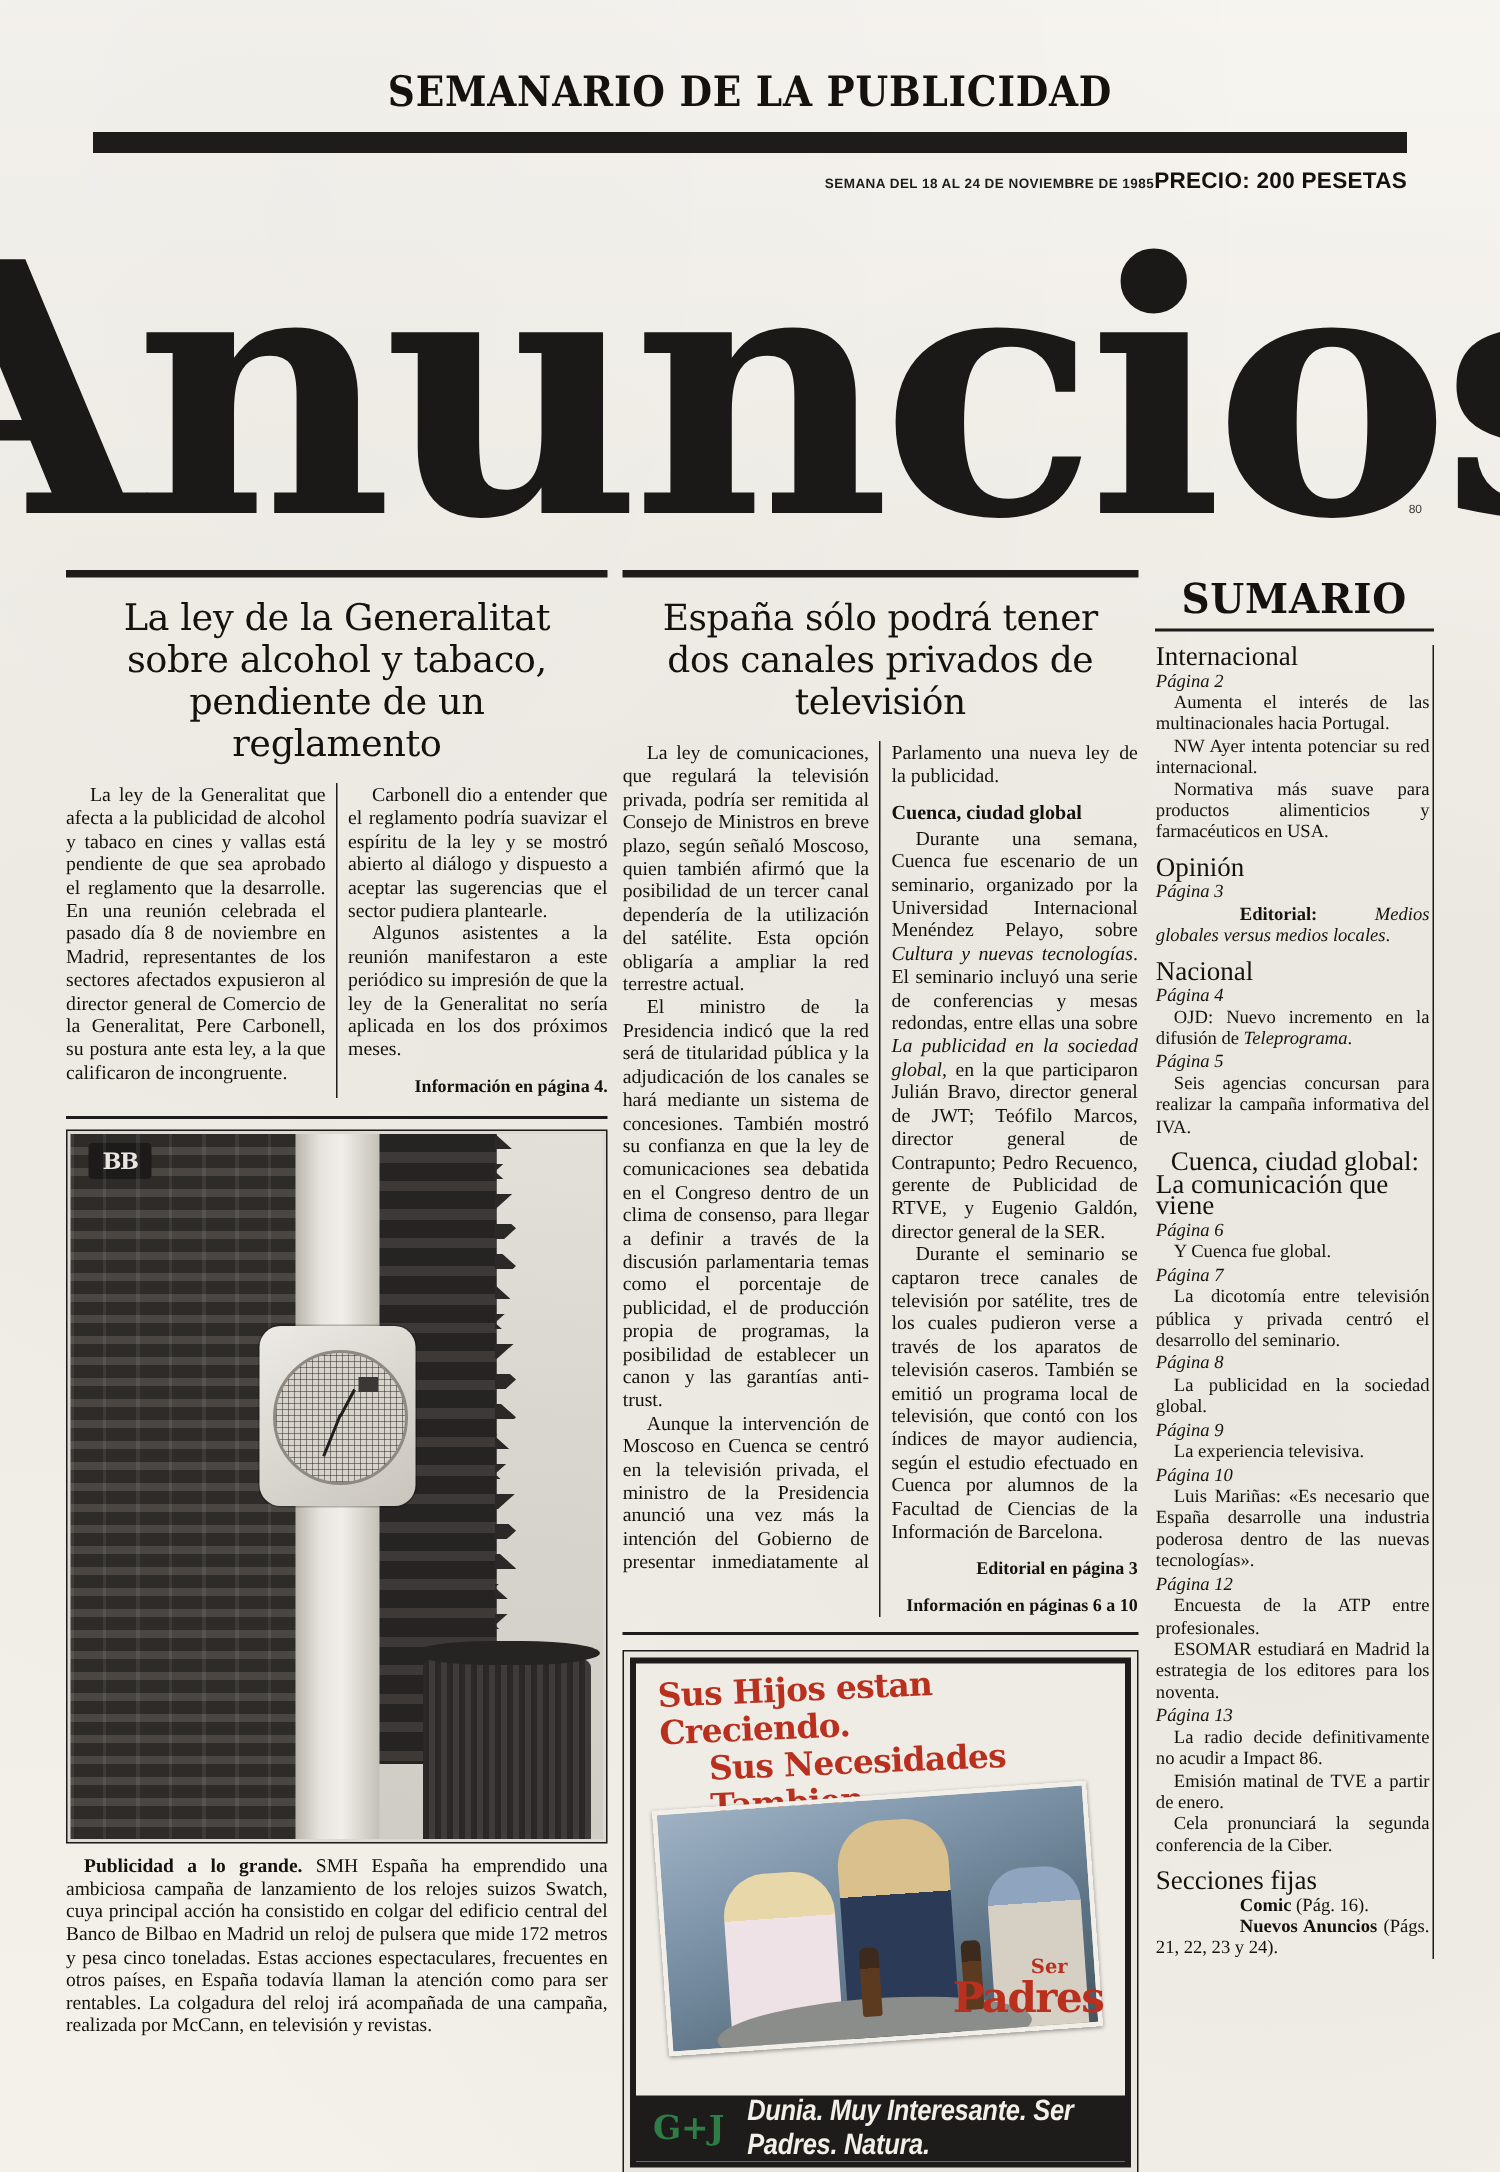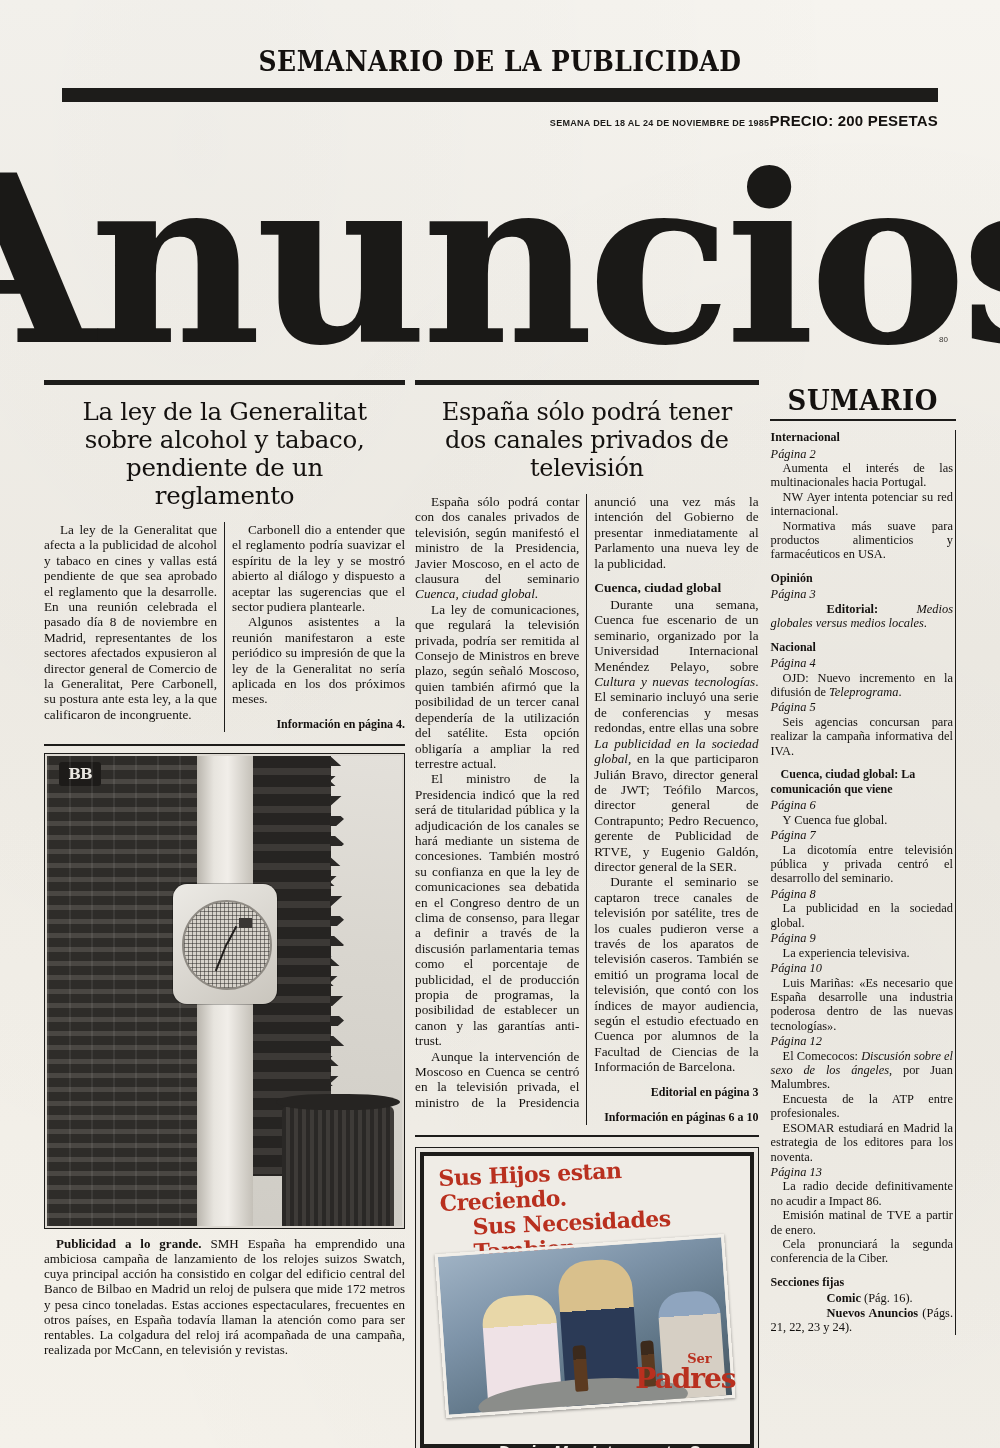--- a/index.html
+++ b/index.html
@@ -388,22 +388,22 @@
     font-family: "DejaVu Serif", serif;
     font-weight: 700;
     font-size: 26px;
     letter-spacing: 0.5px;
     padding: 5px 0 4px 0;
     transform: scaleY(1.06);
   }
   .sumario-rule { height: 2px; background: #1d1c1a; margin-bottom: 5px; }
   .sum-sec {
     font-family: "Liberation Serif", serif;
-    font-weight: 700;
-    font-size: 12px;
+    font-weight: 400;
+    font-size: 18px;
     line-height: 14.5px;
     margin: 9px 0 2px 0;
   }
   .sum-sec.indent { text-indent: 10px; }
   .sum-page {
     font-family: "Liberation Serif", serif;
     font-style: italic;
     font-size: 12.4px;
     line-height: 14.5px;
     margin: 1px 0 0 0;
@@ -472,21 +472,20 @@
           </div>
         </div>
         <p class="caption"><b>Publicidad a lo grande.</b><span> SMH España ha emprendido una ambiciosa campaña de lanzamiento de los relojes suizos Swatch, cuya principal acción ha consistido en colgar del edificio central del Banco de Bilbao en Madrid un reloj de pulsera que mide 172 metros y pesa cinco toneladas. Estas acciones espectaculares, frecuentes en otros países, en España todavía llaman la atención como para ser rentables. La colgadura del reloj irá acompañada de una campaña, realizada por McCann, en televisión y revistas.</span></p>
       </div>
     </div>
 
     <div class="col-mid">
       <div class="topline"></div>
       <h1 class="headline mid">España sólo podrá tener dos canales privados de televisión</h1>
       <div class="two-col">
-        <p class="body first"><span>España sólo podrá contar con dos canales privados de televisión, según manifestó el ministro de la Presidencia, Javier Moscoso, en el acto de clausura del seminario </span><em class="it">Cuenca, ciudad global.</em></p>
         <p class="body">La ley de comunicaciones, que regulará la televisión privada, podría ser remitida al Consejo de Ministros en breve plazo, según señaló Moscoso, quien también afirmó que la posibilidad de un tercer canal dependería de la utilización del satélite. Esta opción obligaría a ampliar la red terrestre actual.</p>
         <p class="body">El ministro de la Presidencia indicó que la red será de titularidad pública y la adjudicación de los canales se hará mediante un sistema de concesiones. También mostró su confianza en que la ley de comunicaciones sea debatida en el Congreso dentro de un clima de consenso, para llegar a definir a través de la discusión parlamentaria temas como el porcentaje de publicidad, el de producción propia de programas, la posibilidad de establecer un canon y las garantías anti-trust.</p>
         <p class="body">Aunque la intervención de Moscoso en Cuenca se centró en la televisión privada, el ministro de la Presidencia anunció una vez más la intención del Gobierno de presentar inmediatamente al Parlamento una nueva ley de la publicidad.</p>
         <p class="subhead">Cuenca, ciudad global</p>
         <p class="body"><span>Durante una semana, Cuenca fue escenario de un seminario, organizado por la Universidad Internacional Menéndez Pelayo, sobre </span><em class="it">Cultura y nuevas tecnologías</em><span>. El seminario incluyó una serie de conferencias y mesas redondas, entre ellas una sobre </span><em class="it">La publicidad en la sociedad global,</em><span> en la que participaron Julián Bravo, director general de JWT; Teófilo Marcos, director general de Contrapunto; Pedro Recuenco, gerente de Publicidad de RTVE, y Eugenio Galdón, director general de la SER.</span></p>
         <p class="body">Durante el seminario se captaron trece canales de televisión por satélite, tres de los cuales pudieron verse a través de los aparatos de televisión caseros. También se emitió un programa local de televisión, que contó con los índices de mayor audiencia, según el estudio efectuado en Cuenca por alumnos de la Facultad de Ciencias de la Información de Barcelona.</p>
         <p class="refline">Editorial en página 3</p>
         <p class="refline">Información en páginas 6 a 10</p>
       </div>
 
@@ -542,21 +541,20 @@
             <p class="sum-item">Y Cuenca fue global.</p>
             <div class="sum-page">Página 7</div>
             <p class="sum-item">La dicotomía entre televisión pública y privada centró el desarrollo del seminario.</p>
             <div class="sum-page">Página 8</div>
             <p class="sum-item">La publicidad en la sociedad global.</p>
             <div class="sum-page">Página 9</div>
             <p class="sum-item">La experiencia televisiva.</p>
             <div class="sum-page">Página 10</div>
             <p class="sum-item">Luis Mariñas: «Es necesario que España desarrolle una industria poderosa dentro de las nuevas tecnologías».</p>
             <div class="sum-page">Página 12</div>
-            <p class="sum-item">El Comecocos: <i>Discusión sobre el sexo de los ángeles</i>, por Juan Malumbres.</p>
             <p class="sum-item">Encuesta de la ATP entre profesionales.</p>
             <p class="sum-item">ESOMAR estudiará en Madrid la estrategia de los editores para los noventa.</p>
             <div class="sum-page">Página 13</div>
             <p class="sum-item">La radio decide definitivamente no acudir a Impact 86.</p>
             <p class="sum-item">Emisión matinal de TVE a partir de enero.</p>
             <p class="sum-item">Cela pronunciará la segunda conferencia de la Ciber.</p>
             <div class="sum-sec">Secciones fijas</div>
             <p class="sum-item"><b>Comic</b> (Pág. 16).</p>
             <p class="sum-item"><b>Nuevos Anuncios</b> (Págs. 21, 22, 23 y 24).</p>
           </div>

